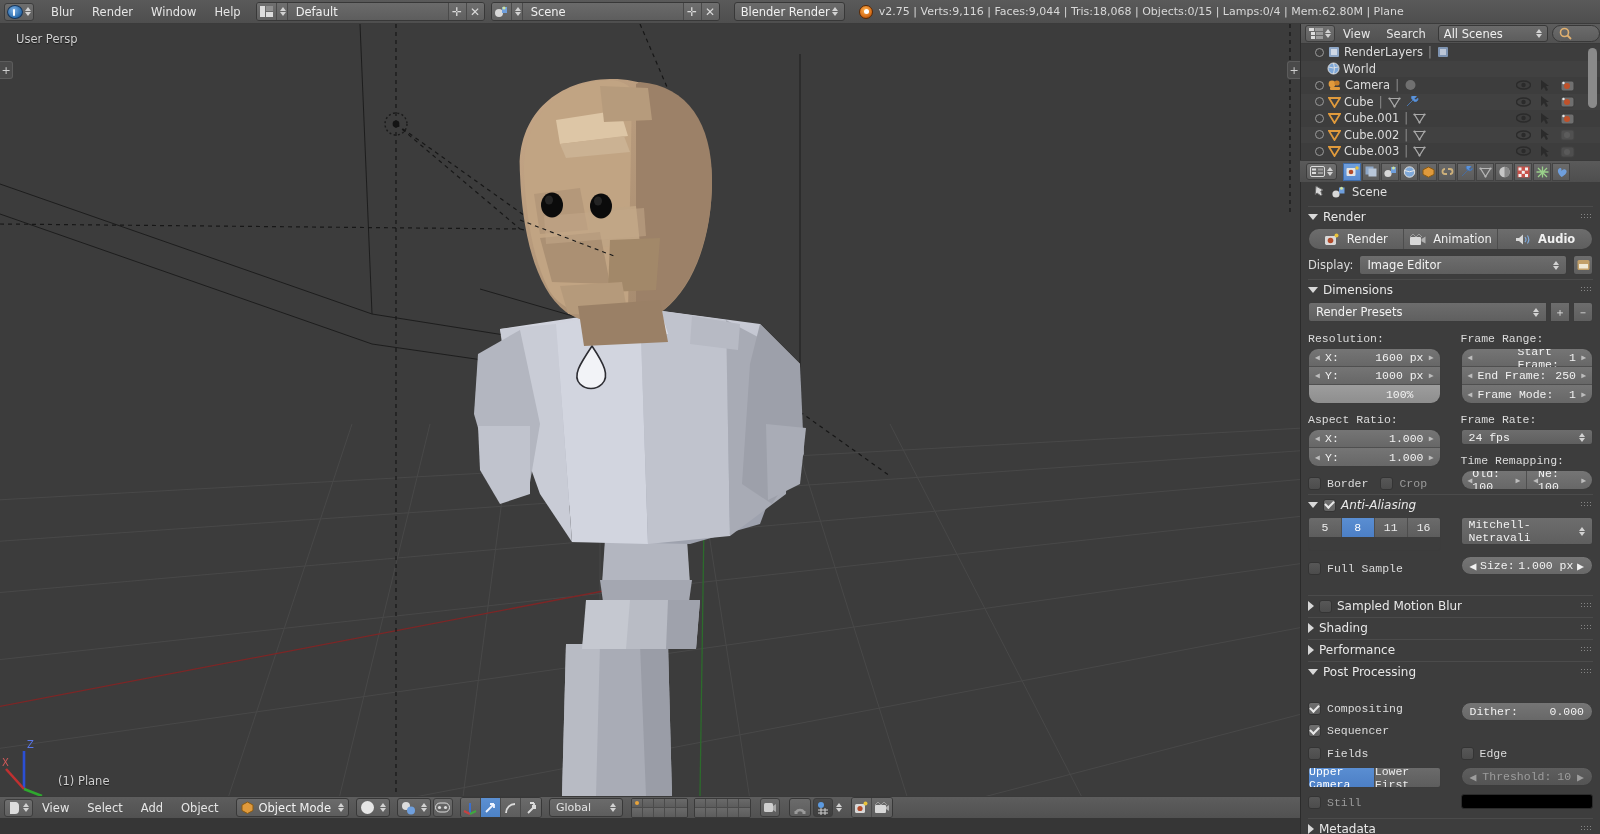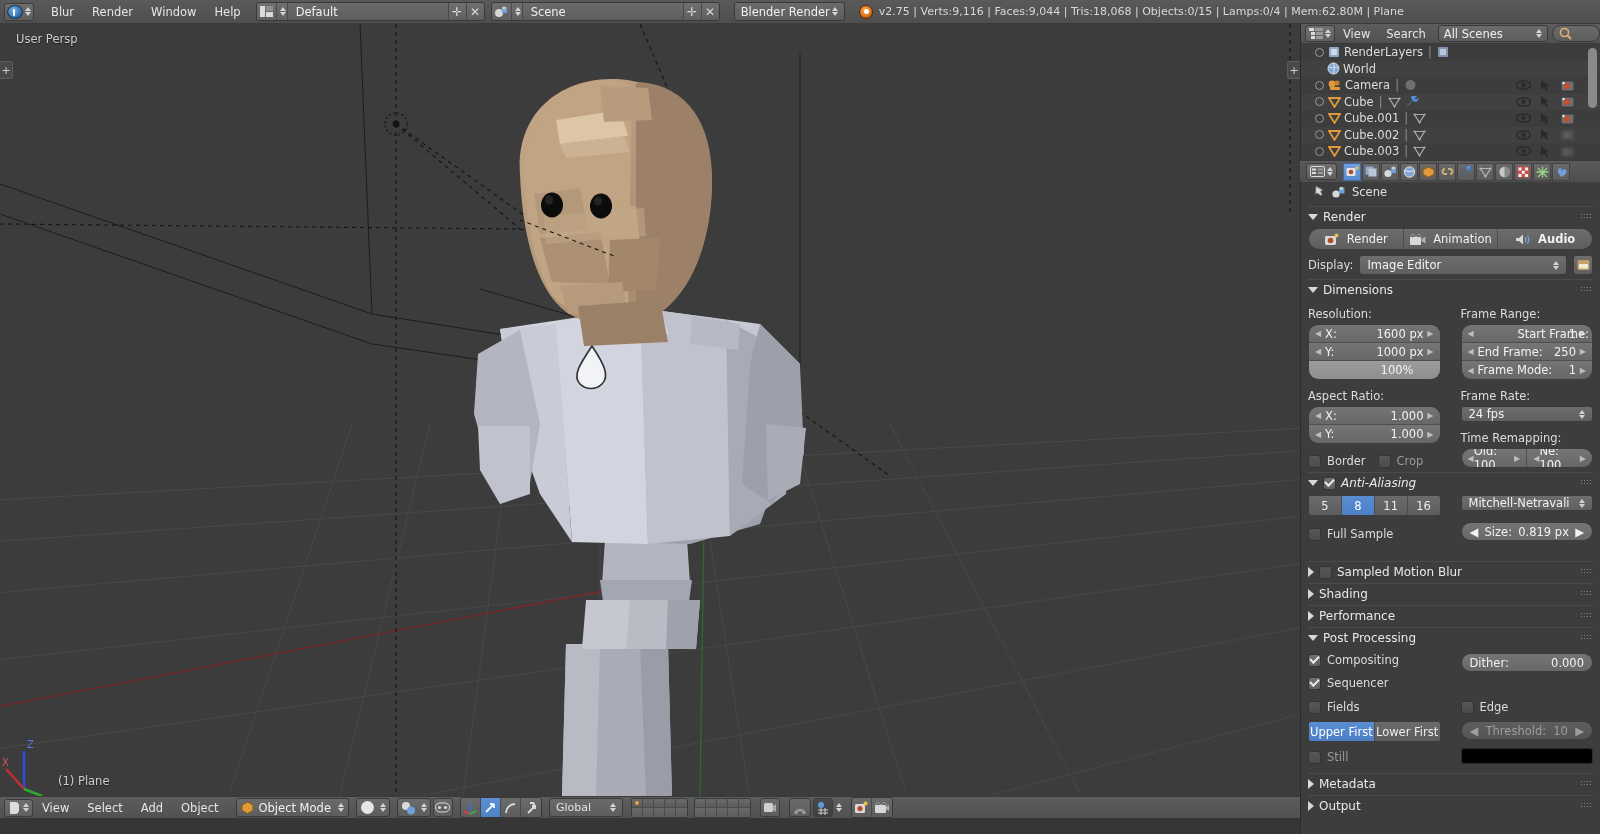--- a/index.html
+++ b/index.html
@@ -187,21 +187,21 @@
     height:18px;display:flex;align-items:center;gap:5px;
     font-size:12px;color:#e8e8e8;margin-top:4px;
     border-top:1px solid #4b4b4b;padding-top:3px;position:relative;
   }
   .panelhdr .tri{width:0;height:0;}
   .tri-d{border-left:5px solid transparent;border-right:5px solid transparent;border-top:6px solid #d8d8d8;}
   .tri-r{border-top:5px solid transparent;border-bottom:5px solid transparent;border-left:6px solid #d8d8d8;}
   .dots{position:absolute;right:2px;top:6px;width:11px;height:7px;
     background-image:radial-gradient(#8d8d8d 35%,transparent 36%);
     background-size:3px 3px;opacity:.9;}
-  .row{display:flex;gap:20px;margin-top:4px;}
+  .row{display:flex;gap:20px;margin-top:4px;font-family:Liberation Mono, monospace;}
   .col{flex:1;display:flex;flex-direction:column;gap:3px;}
   .btn3{
     height:20px;display:flex;align-items:center;justify-content:center;gap:7px;
     background:linear-gradient(#6d6d6d,#5e5e5e);border:1px solid #3c3c3c;
     font-size:11.5px;color:#f0f0f0;flex:1;
   }
   .grp3{display:flex;margin-top:4px;border-radius:11px;overflow:hidden;border:1px solid #3c3c3c;}
   .grp3 .btn3{border:none;border-right:1px solid #4d4d4d;}
   .grp3 .btn3:last-child{border-right:none;font-weight:bold;}
   .fldrow{display:flex;align-items:center;gap:6px;margin-top:5px;}
@@ -1036,20 +1036,31 @@
             <rect x="2" y="5" width="9" height="4.5" fill="#f0ead8"></rect>
           </svg>
     </div>
   </div>
 
   <div class="panelhdr">
     <span class="tri tri-d"></span>
     <span>Dimensions</span>
     <span class="dots"></span>
   </div>
+  <div class="presetrow">
+    <div class="presetfld">
+      <span>Render Presets</span>
+      <div class="spin">
+            <i class="up"></i>
+            <i class="dn"></i>
+          </div>
+    </div>
+    <div class="iconbtn" style="border-radius:0;">＋</div>
+    <div class="iconbtn" style="border-radius:0 3px 3px 0;">－</div>
+  </div>
 
   <div class="row">
     <div class="col">
       <span class="sublbl">Resolution:</span>
       <div class="stack">
         <div class="numfld">
           <span class="arr">◀</span>
           <span style="position:absolute;left:16px;">X:</span>
           <span class="v">1600 px</span>
           <span class="arr">▶</span>
@@ -1163,21 +1174,21 @@
       <div class="select" style="height:19px;border-radius:3px;">
         <span>Mitchell-Netravali</span>
         <div class="spin">
               <i class="up"></i>
               <i class="dn"></i>
             </div>
       </div>
       <div class="pillfld" style="margin-top:8px;flex:none;">
         <span class="arr">◀</span>
         <span>Size:</span>
-        <span>0.819 px</span>
+        <span>1.000 px</span>
         <span class="arr">▶</span>
       </div>
     </div>
   </div>
 
   <div class="panelhdr" style="margin-top:20px;">
     <span class="tri tri-r"></span>
     <span class="chk"></span>
     <span>Sampled Motion Blur</span>
     <span class="dots"></span>
@@ -1191,21 +1202,21 @@
     <span class="tri tri-r"></span>
     <span>Performance</span>
     <span class="dots"></span>
   </div>
 
   <div class="panelhdr">
     <span class="tri tri-d"></span>
     <span>Post Processing</span>
     <span class="dots"></span>
   </div>
-  <div class="row" style="margin-top:6px;justify-content:center;">
+  <div class="row" style="margin-top:21px;justify-content:center;">
     <div class="col">
       <div class="chkrow" style="margin-top:2px;">
         <span class="chk on"></span>
         <span>Compositing</span>
       </div>
       <div class="chkrow">
         <span class="chk on"></span>
         <span>Sequencer</span>
       </div>
     </div>
@@ -1217,21 +1228,21 @@
     </div>
   </div>
 
   <div class="row" style="margin-top:10px;">
     <div class="col">
       <div class="chkrow" style="margin-top:0;">
         <span class="chk"></span>
         <span>Fields</span>
       </div>
       <div class="segrow" style="margin-top:4px;">
-        <div class="seg on">Upper First</div>
+        <div class="seg on">Upper Camera</div>
         <div class="seg">Lower First</div>
       </div>
       <div class="chkrow dimtxt" style="margin-top:5px;">
         <span class="chk"></span>
         <span class="dimtxt">Still</span>
       </div>
     </div>
     <div class="col">
       <div class="chkrow" style="margin-top:0;">
         <span class="chk"></span>

